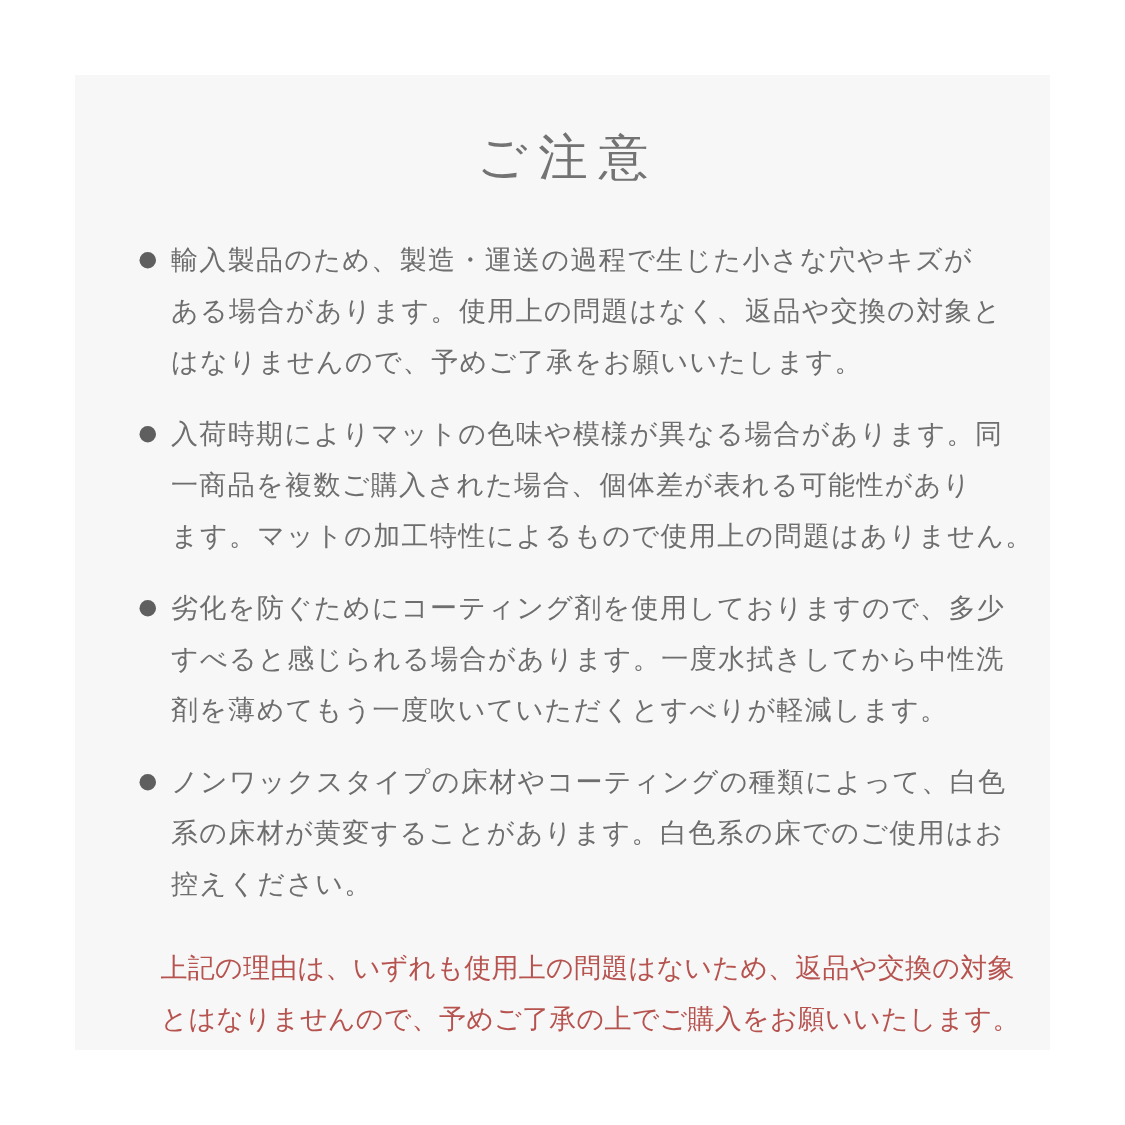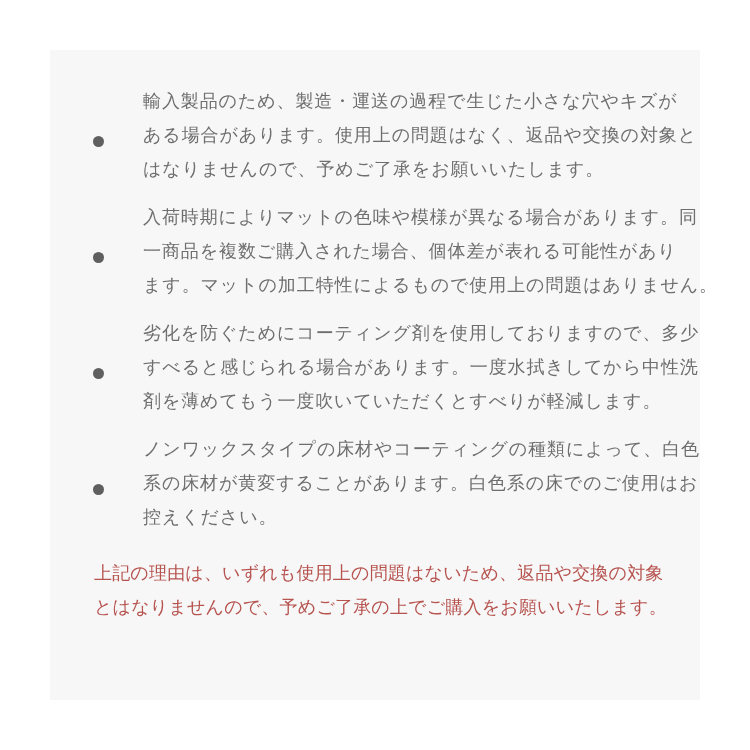--- a/index.html
+++ b/index.html
@@ -37,55 +37,55 @@
     letter-spacing: 0.22em;
     text-indent: 0.22em;
   }
   .notice-list {
     margin: 0;
     padding: 0;
     list-style: none;
   }
   .notice-item {
     display: flex;
-    align-items: center;
+    align-items: flex-start;
     margin: 0 0 14px 0;
-    gap: 29px;
   }
   .bullet {
     flex: 0 0 11px;
     width: 11px;
     height: 11px;
     border-radius: 50%;
     background: #5f5f5f;
     margin: 12px 10px 0 3px;
   }
   .item-text {
     flex: 1;
     font-size: 18px;
     line-height: 34px;
     color: #6e6e6e;
     letter-spacing: 0.05em;
     white-space: pre;
   }
   .warning {
-    margin: 22px 0 0 4px;
+    margin: 22px 0 0 17px;
     font-size: 18px;
     line-height: 34px;
     font-weight: 500;
     color: #b6534f;
     letter-spacing: 0.01em;
     white-space: pre;
   }
 </style>
 </head>
 <body>
 
 <div class="page">
   <div class="panel">
+    <h1 class="title">ご注意</h1>
 
     <ul class="notice-list">
       <li class="notice-item">
         <span class="bullet"></span>
         <div class="item-text">輸入製品のため、製造・運送の過程で生じた小さな穴やキズが
 ある場合があります。使用上の問題はなく、返品や交換の対象と
 はなりませんので、予めご了承をお願いいたします。</div>
       </li>
       <li class="notice-item">
         <span class="bullet"></span>

